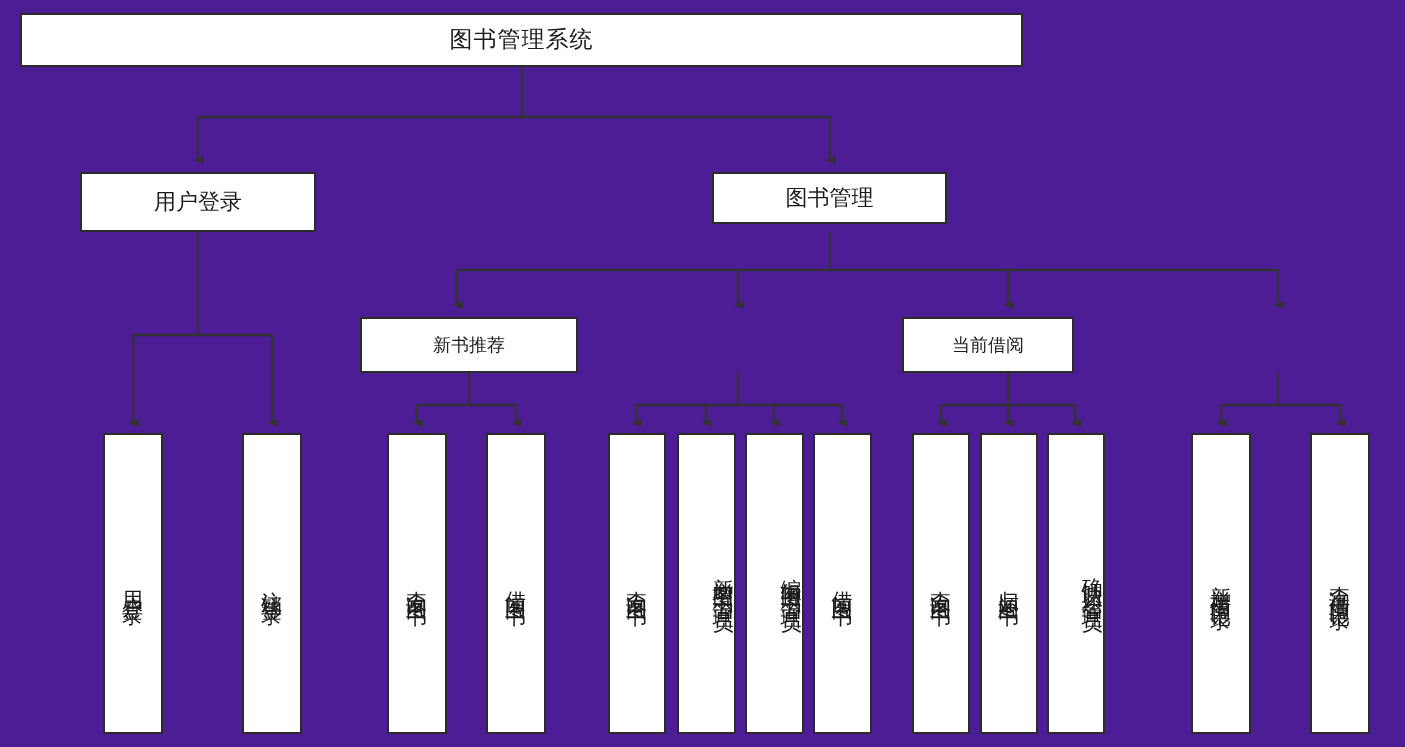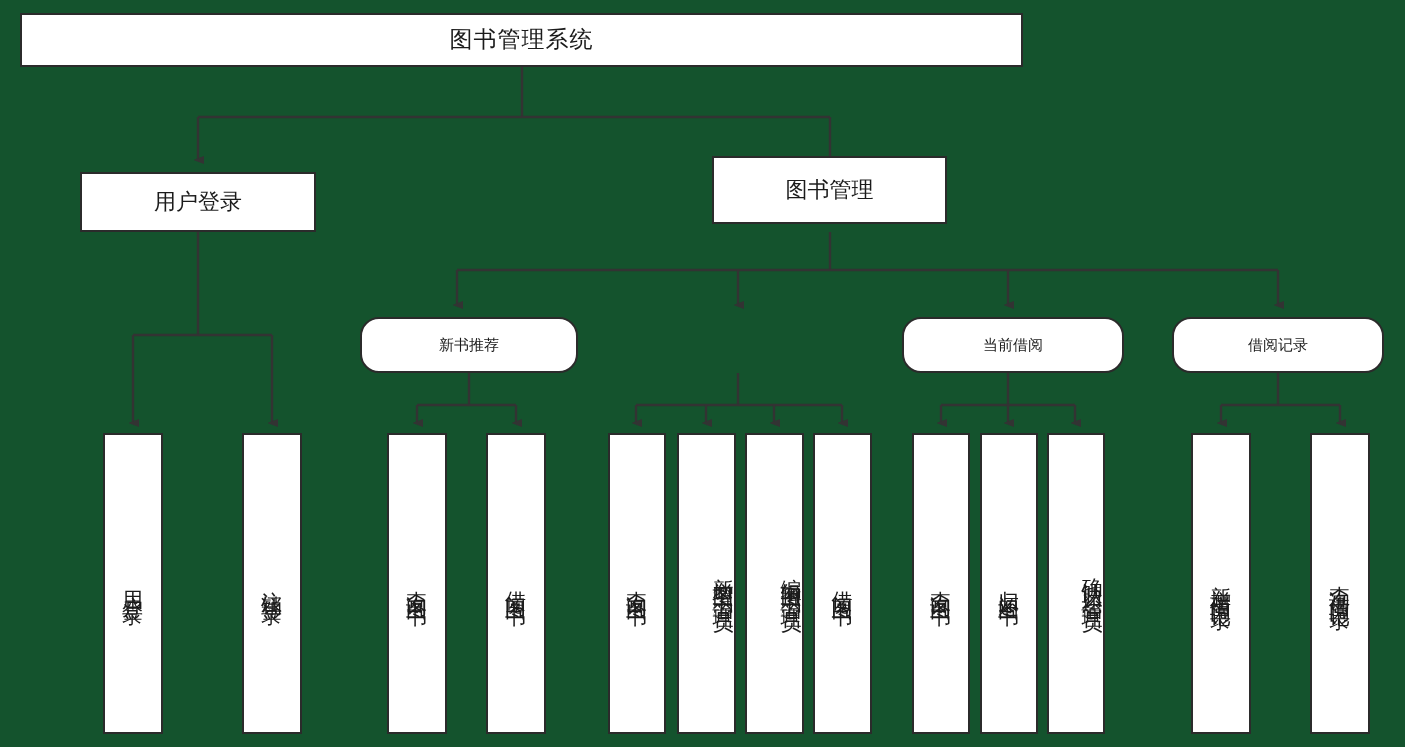--- a/index.html
+++ b/index.html
@@ -7,21 +7,21 @@
     padding: 0;
     background: #ffffff;
   }
   body {
     font-family: "Liberation Sans", "DejaVu Sans", sans-serif;
   }
   #diagram-root {
     position: relative;
     width: 1405px;
     height: 747px;
-    background: #14532d;
+    background: #4c1d95;
     overflow: hidden;
   }
   #diagram-svg {
     position: absolute;
     left: 0;
     top: 0;
     width: 1405px;
     height: 747px;
     display: block;
   }
@@ -37,22 +37,21 @@
   }
   .node-h {
     font-size: 23px;
     letter-spacing: 1px;
     line-height: 1.2;
   }
   .node-l2 {
     font-size: 22px;
   }
   .node-l3 {
-    font-size: 15px;
-    border-radius: 19px;
+    font-size: 18px;
   }
   .node-leaf {
     font-size: 21px;
     writing-mode: vertical-rl;
     text-orientation: upright;
     letter-spacing: 5px;
     line-height: 1.0;
     padding-top: 6px;
     padding-bottom: 6px;
     align-items: flex-start;
@@ -127,32 +126,29 @@
     </g>
   </svg>
 
   <div class="node node-h" style="left:20px; top:13px; width:1003px; height:54px;">
     <span>图书管理系统</span>
   </div>
 
   <div class="node node-l2" style="left:80px; top:172px; width:236px; height:60px;">
     <span>用户登录</span>
   </div>
-  <div class="node node-l2" style="left:712px; top:156px; width:235px; height:68px;">
+  <div class="node node-l2" style="left:712px; top:172px; width:235px; height:52px;">
     <span>图书管理</span>
   </div>
 
   <div class="node node-l3" style="left:360px; top:317px; width:218px; height:56px;">
     <span>新书推荐</span>
   </div>
-  <div class="node node-l3" style="left:902px; top:317px; width:222px; height:56px;">
+  <div class="node node-l3" style="left:902px; top:317px; width:172px; height:56px;">
     <span>当前借阅</span>
-  </div>
-  <div class="node node-l3" style="left:1172px; top:317px; width:212px; height:56px;">
-    <span>借阅记录</span>
   </div>
 
   <div class="node node-leaf leaf-center" style="left:103px; top:433px; width:60px; height:301px;">
     <span>用户登录</span>
   </div>
   <div class="node node-leaf leaf-center" style="left:242px; top:433px; width:60px; height:301px;">
     <span>注销登录</span>
   </div>
 
   <div class="node node-leaf leaf-center" style="left:387px; top:433px; width:60px; height:301px;">

